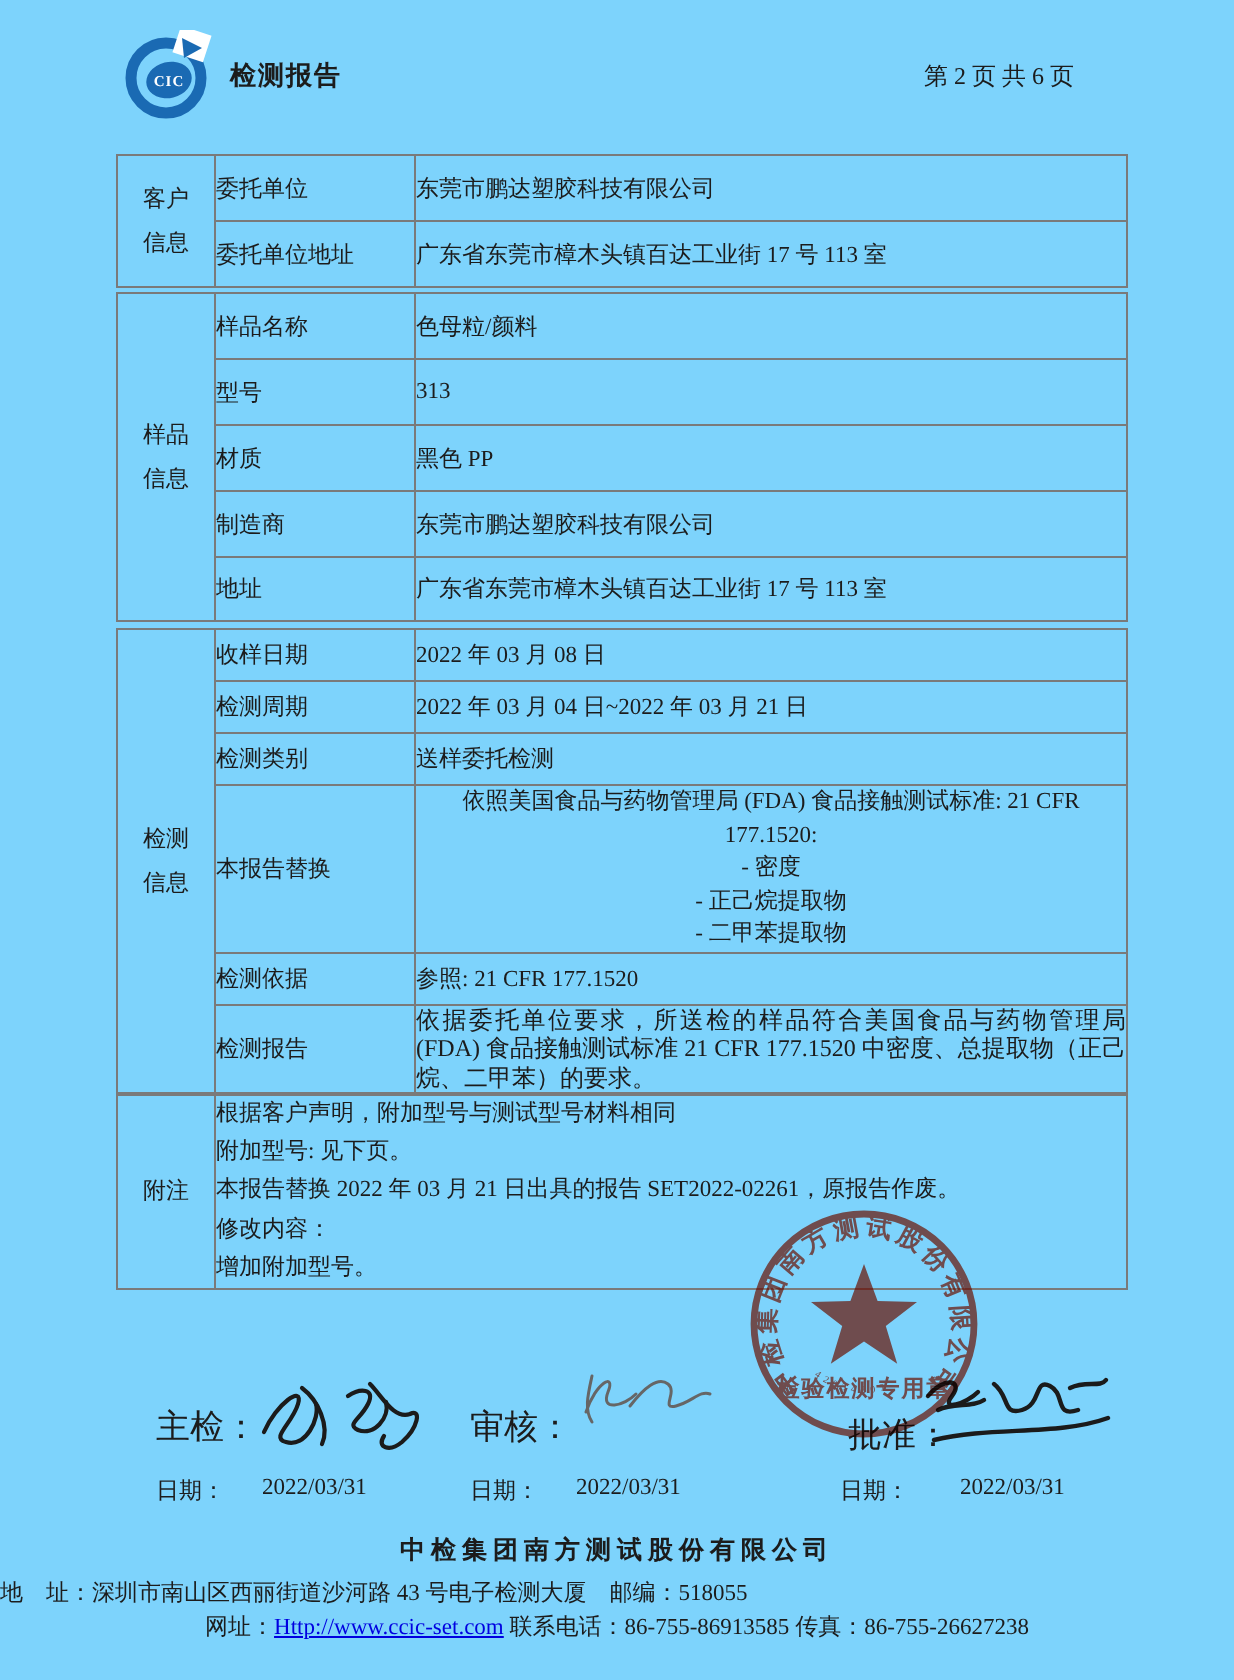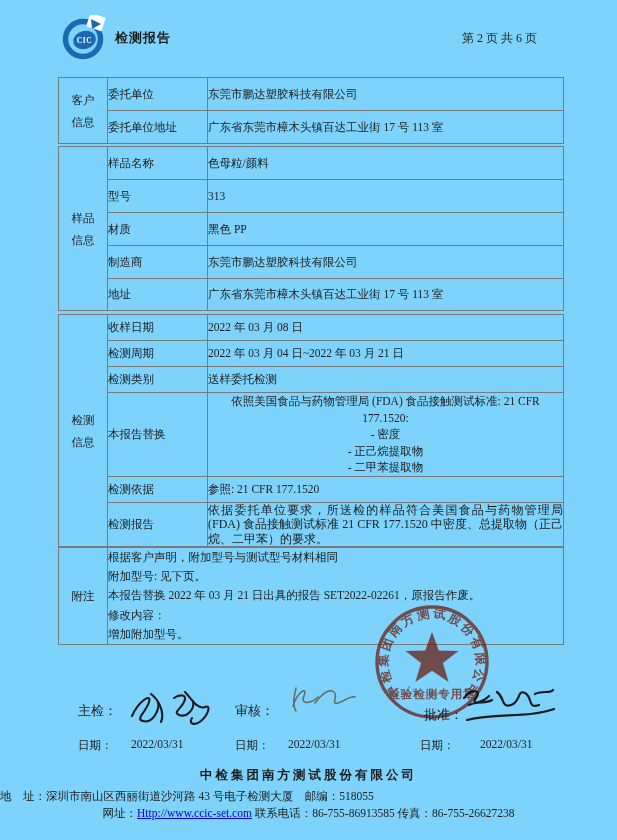--- a/index.html
+++ b/index.html
@@ -21,21 +21,21 @@
   td.lbl{text-align:center;white-space:pre-line;line-height:22px;}
   td.fld{padding-left:11px;}
   td.val{padding-left:13px;}
   td.val-lines{padding-left:13px;text-align:center;}
   .line{line-height:16.6px;}
   td.concl{padding:3px 8px 3px 13px;vertical-align:middle;}
   .concl-p{font-size:12px;line-height:14.4px;text-align:justify;}
   td.notes-val{padding-left:12px;vertical-align:middle;}
   .note-line{line-height:19.2px;}
   
-  .sig-label{position:absolute;font-size:13px;}
+  .sig-label{position:absolute;font-size:17px;}
   .date-label{position:absolute;font-size:11.5px;text-align:center;}
   .date-value{position:absolute;font-size:11.5px;text-align:right;}
   .sig-svg{position:absolute;}
   
   .stamp{position:absolute;left:373px;top:603px;opacity:.88;mix-blend-mode:multiply;}
   
   .foot-company{position:absolute;left:0;top:767px;width:617px;text-align:center;
     font-size:12.5px;font-weight:bold;letter-spacing:3px;}
   .foot-line2{position:absolute;left:0;top:789px;width:617px;text-align:left;font-size:11.5px;}
   .foot-line3{position:absolute;left:0;top:806px;width:617px;text-align:center;font-size:11.5px;}

